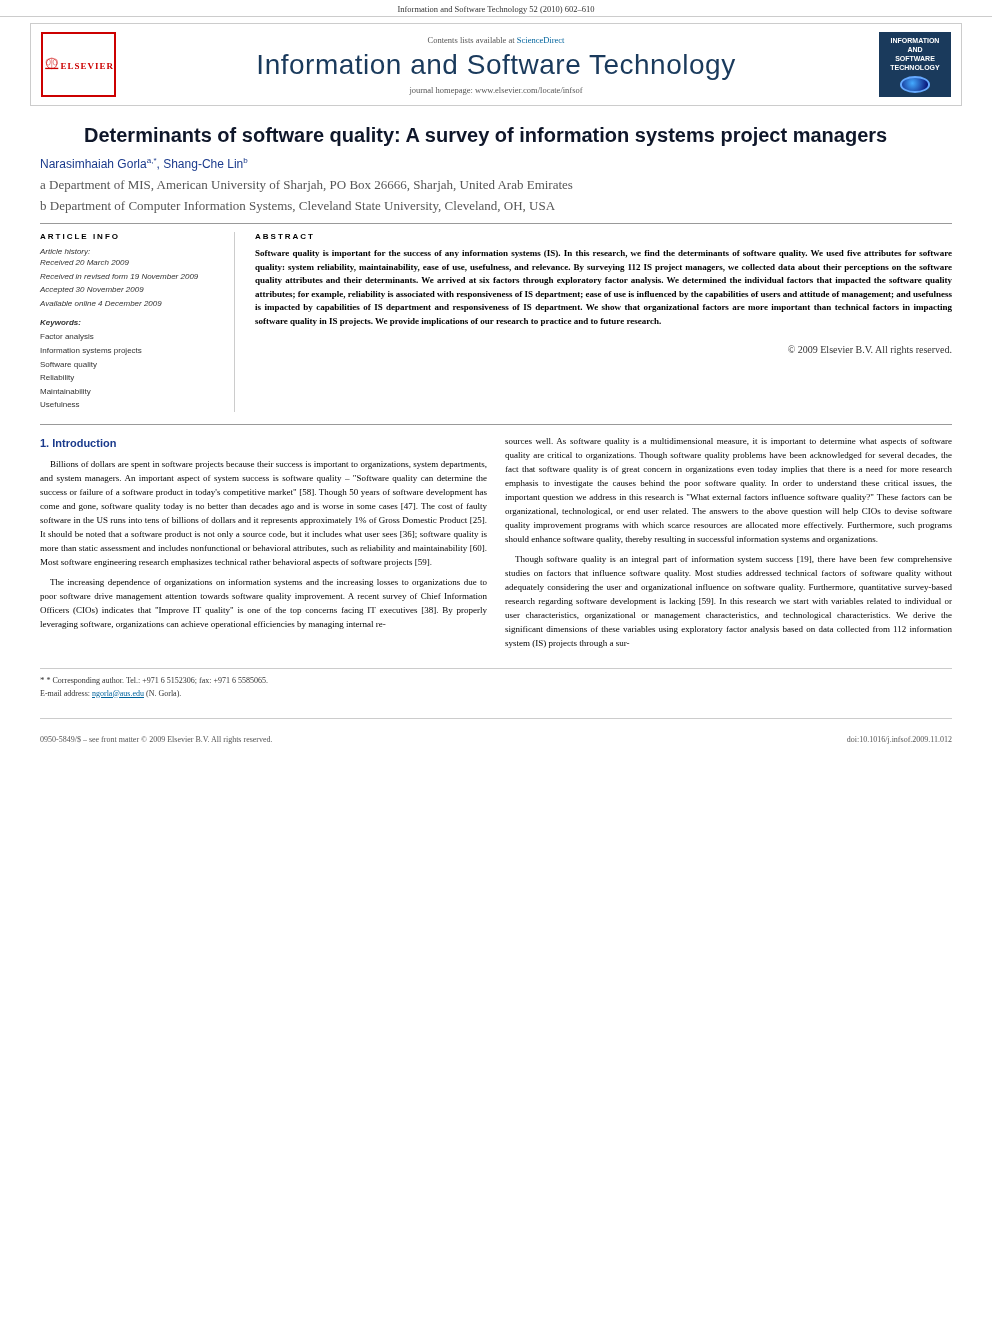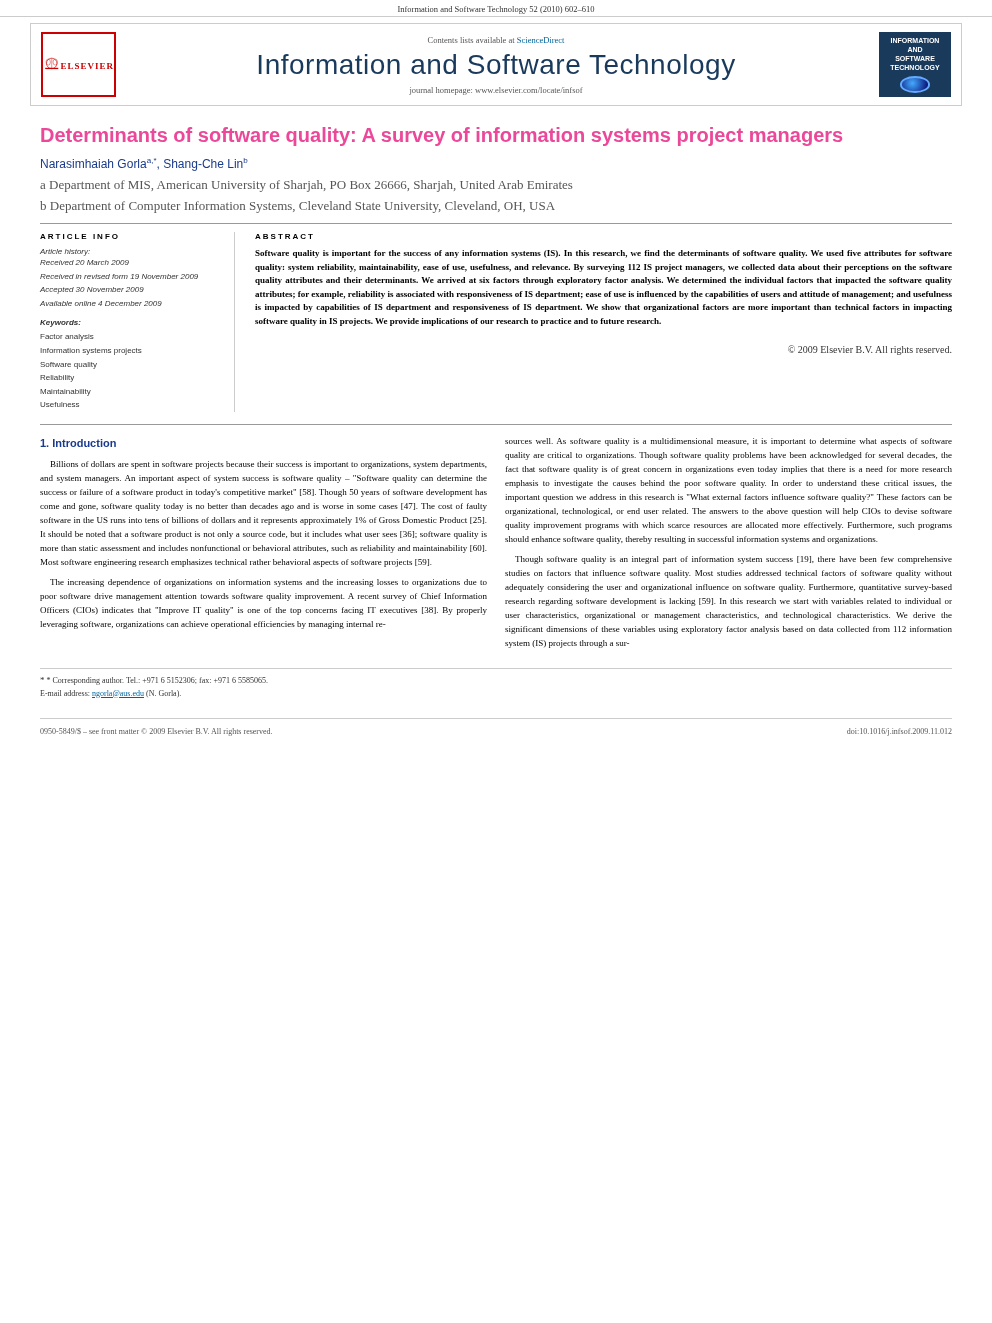--- a/index.html
+++ b/index.html
@@ -112,24 +112,25 @@
 
     
     .main-content {
       padding: 10px 40px 10px 40px;
     }
 
     
     .paper-title {
       font-size: 20px;
       font-weight: bold;
-      color: #ec4899;
+      color: #0f172a;
       line-height: 1.3;
       margin-bottom: 8px;
       font-family: Arial, sans-serif;
+      margin-left: 44px;
     }
 
     
     .authors {
       font-size: 12px;
       color: #1a3a8c;
       margin-bottom: 4px;
       font-family: Arial, sans-serif;
     }
     .author-sup {
@@ -280,21 +281,21 @@
       line-height: 1.5;
     }
     .footnote-star {
       font-size: 9px;
     }
 
     
     .bottom-bar {
       border-top: 1px solid #ccc;
       margin: 8px 40px 0;
-      padding: 8px 0;
+      padding: 16px 0;
       font-size: 8px;
       color: #555;
       display: flex;
       justify-content: space-between;
     }
   </style>
 </head>
 <body>
 
 <div class="top-bar">

